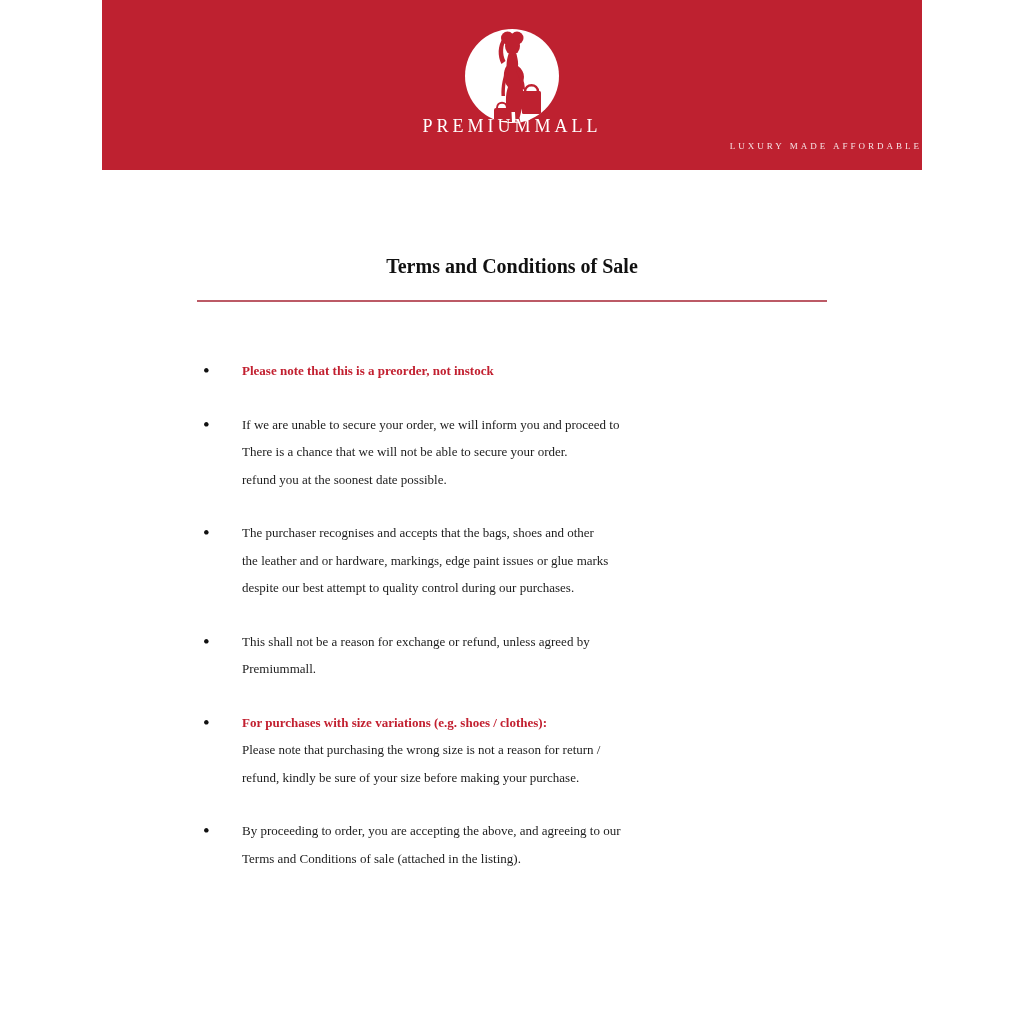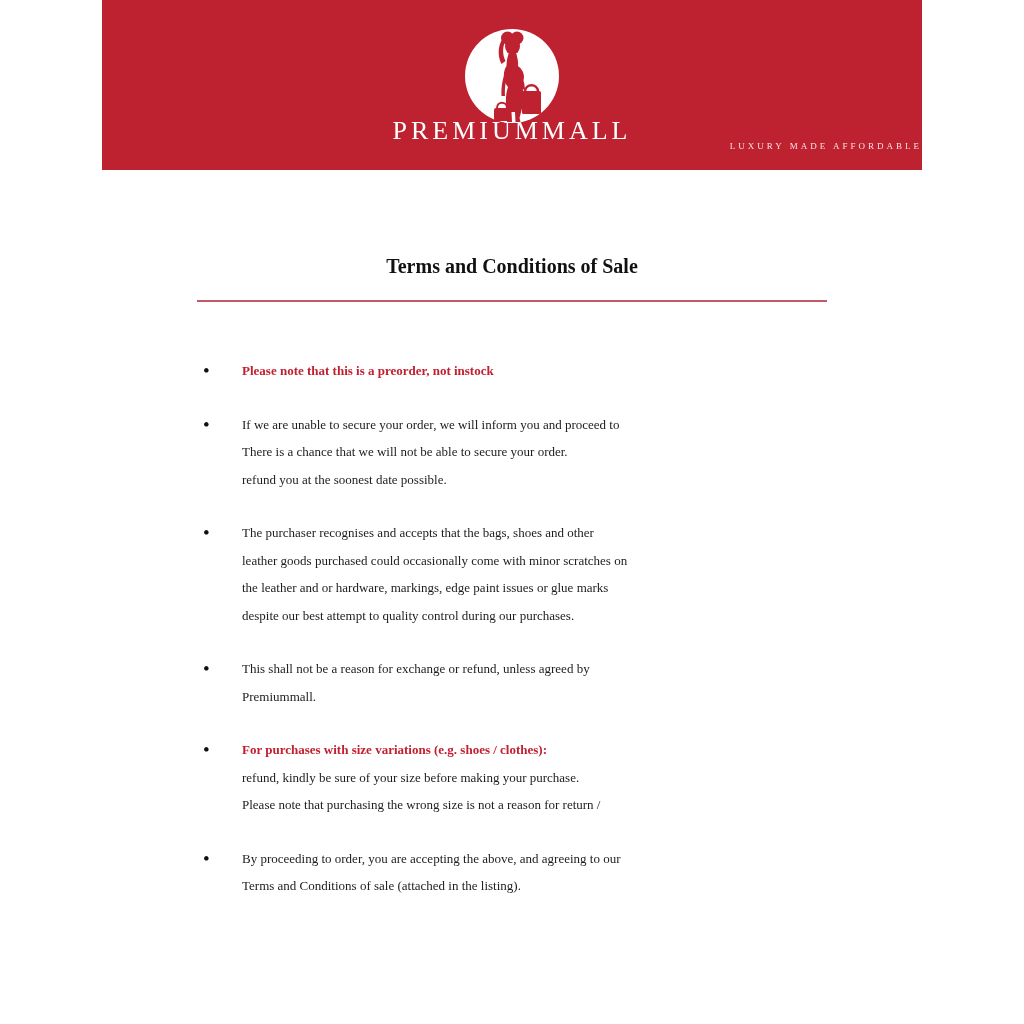--- a/index.html
+++ b/index.html
@@ -31,21 +31,21 @@
     top: 26px;
     transform: translateX(-50%);
   }
   .brand-name {
     position: absolute;
     top: 116px;
     left: 0;
     width: 100%;
     text-align: center;
     color: #ffffff;
-    font-size: 26px;
+    font-size: 18px;
     letter-spacing: 4px;
     font-weight: 400;
   }
   .brand-tagline {
     position: absolute;
     top: 141px;
     left: 0;
     width: 100%;
     text-align: right;
     color: rgba(255,255,255,0.88);
@@ -132,34 +132,33 @@
     </li>
 
     <li>
       <span class="term-line">If we are unable to secure your order, we will inform you and proceed to</span>
       <span class="term-line">There is a chance that we will not be able to secure your order.</span>
       <span class="term-line">refund you at the soonest date possible.</span>
     </li>
 
     <li>
       <span class="term-line">The purchaser recognises and accepts that the bags, shoes and other</span>
-      <span class="term-line">leather goods purchased could occasionally come with minor scratches on</span>
       <span class="term-line">the leather and or hardware, markings, edge paint issues or glue marks</span>
       <span class="term-line">despite our best attempt to quality control during our purchases.</span>
     </li>
 
     <li>
       <span class="term-line">This shall not be a reason for exchange or refund, unless agreed by</span>
       <span class="term-line">Premiummall.</span>
     </li>
 
     <li>
       <span class="em-line">For purchases with size variations (e.g. shoes / clothes):</span>
+      <span class="term-line">Please note that purchasing the wrong size is not a reason for return /</span>
       <span class="term-line">refund, kindly be sure of your size before making your purchase.</span>
-      <span class="term-line">Please note that purchasing the wrong size is not a reason for return /</span>
     </li>
 
     <li>
       <span class="term-line">By proceeding to order, you are accepting the above, and agreeing to our</span>
       <span class="term-line">Terms and Conditions of sale (attached in the listing).</span>
     </li>
   </ul>
 </main>
 
 </body></html>

